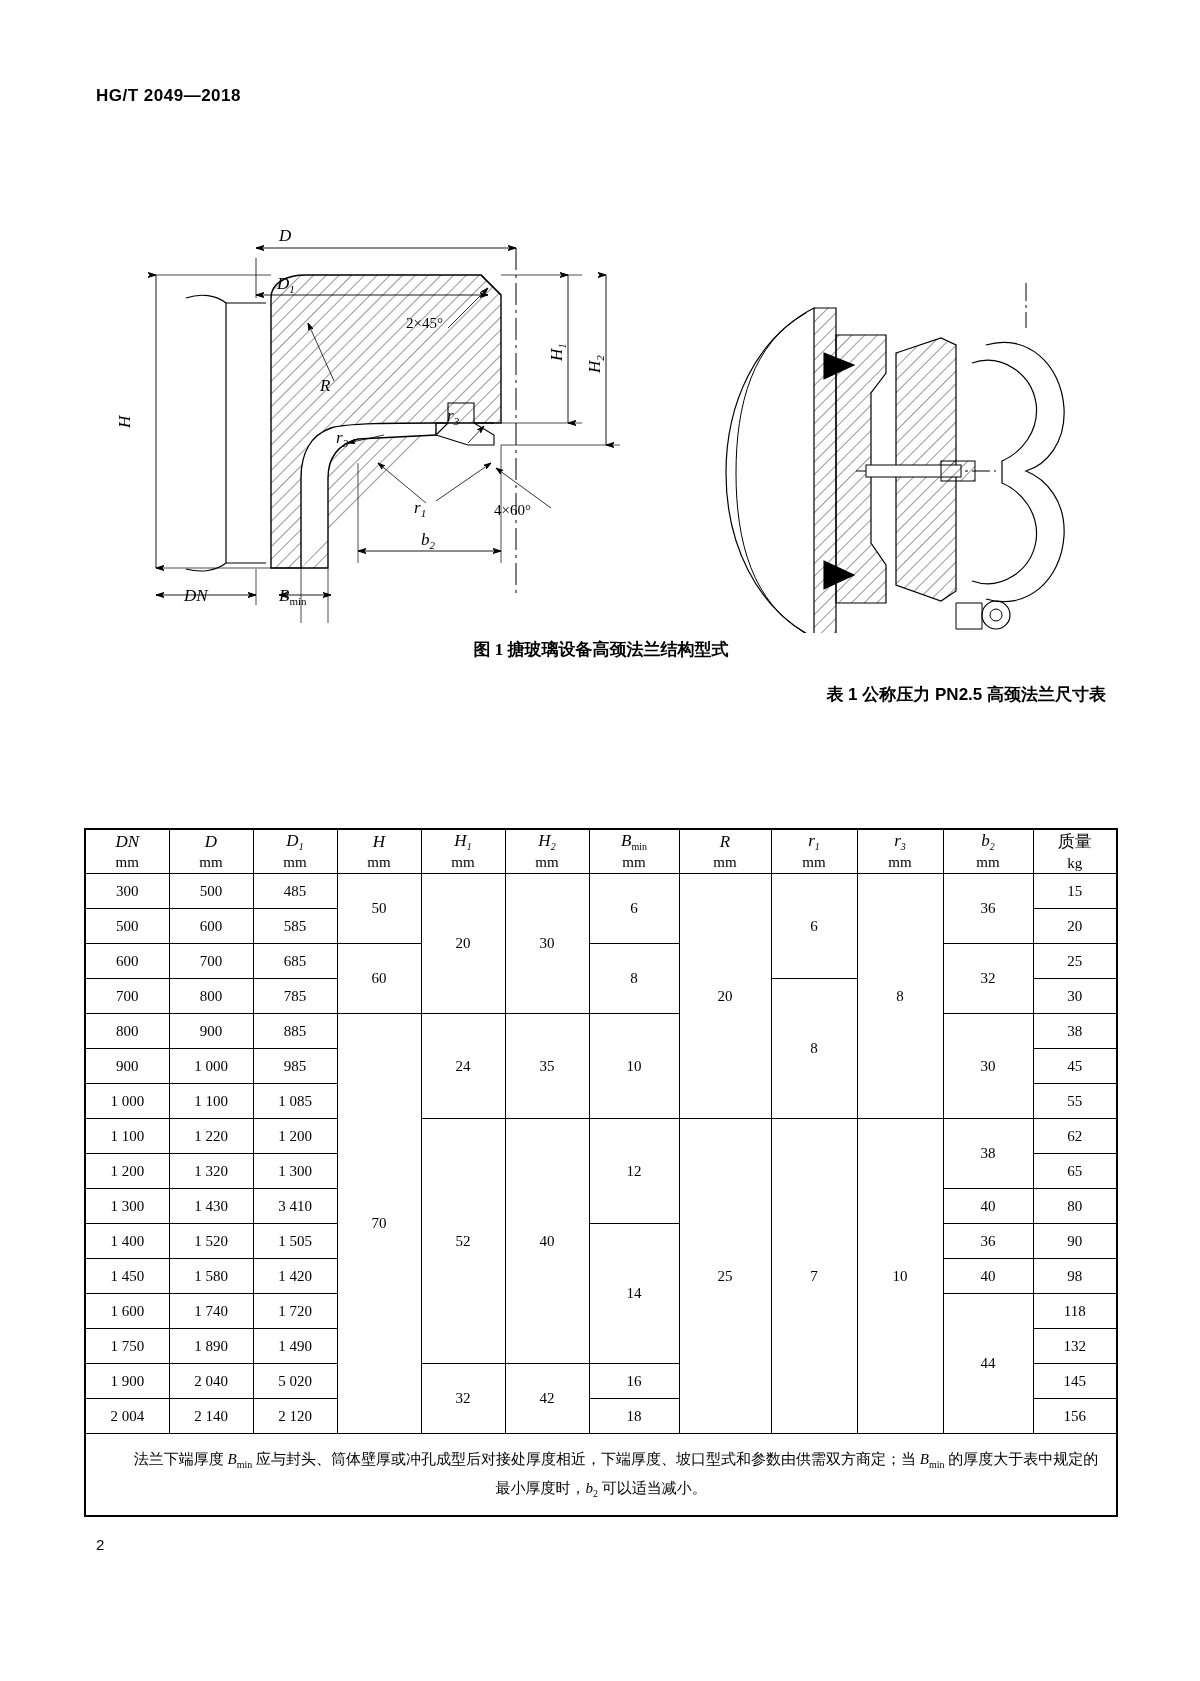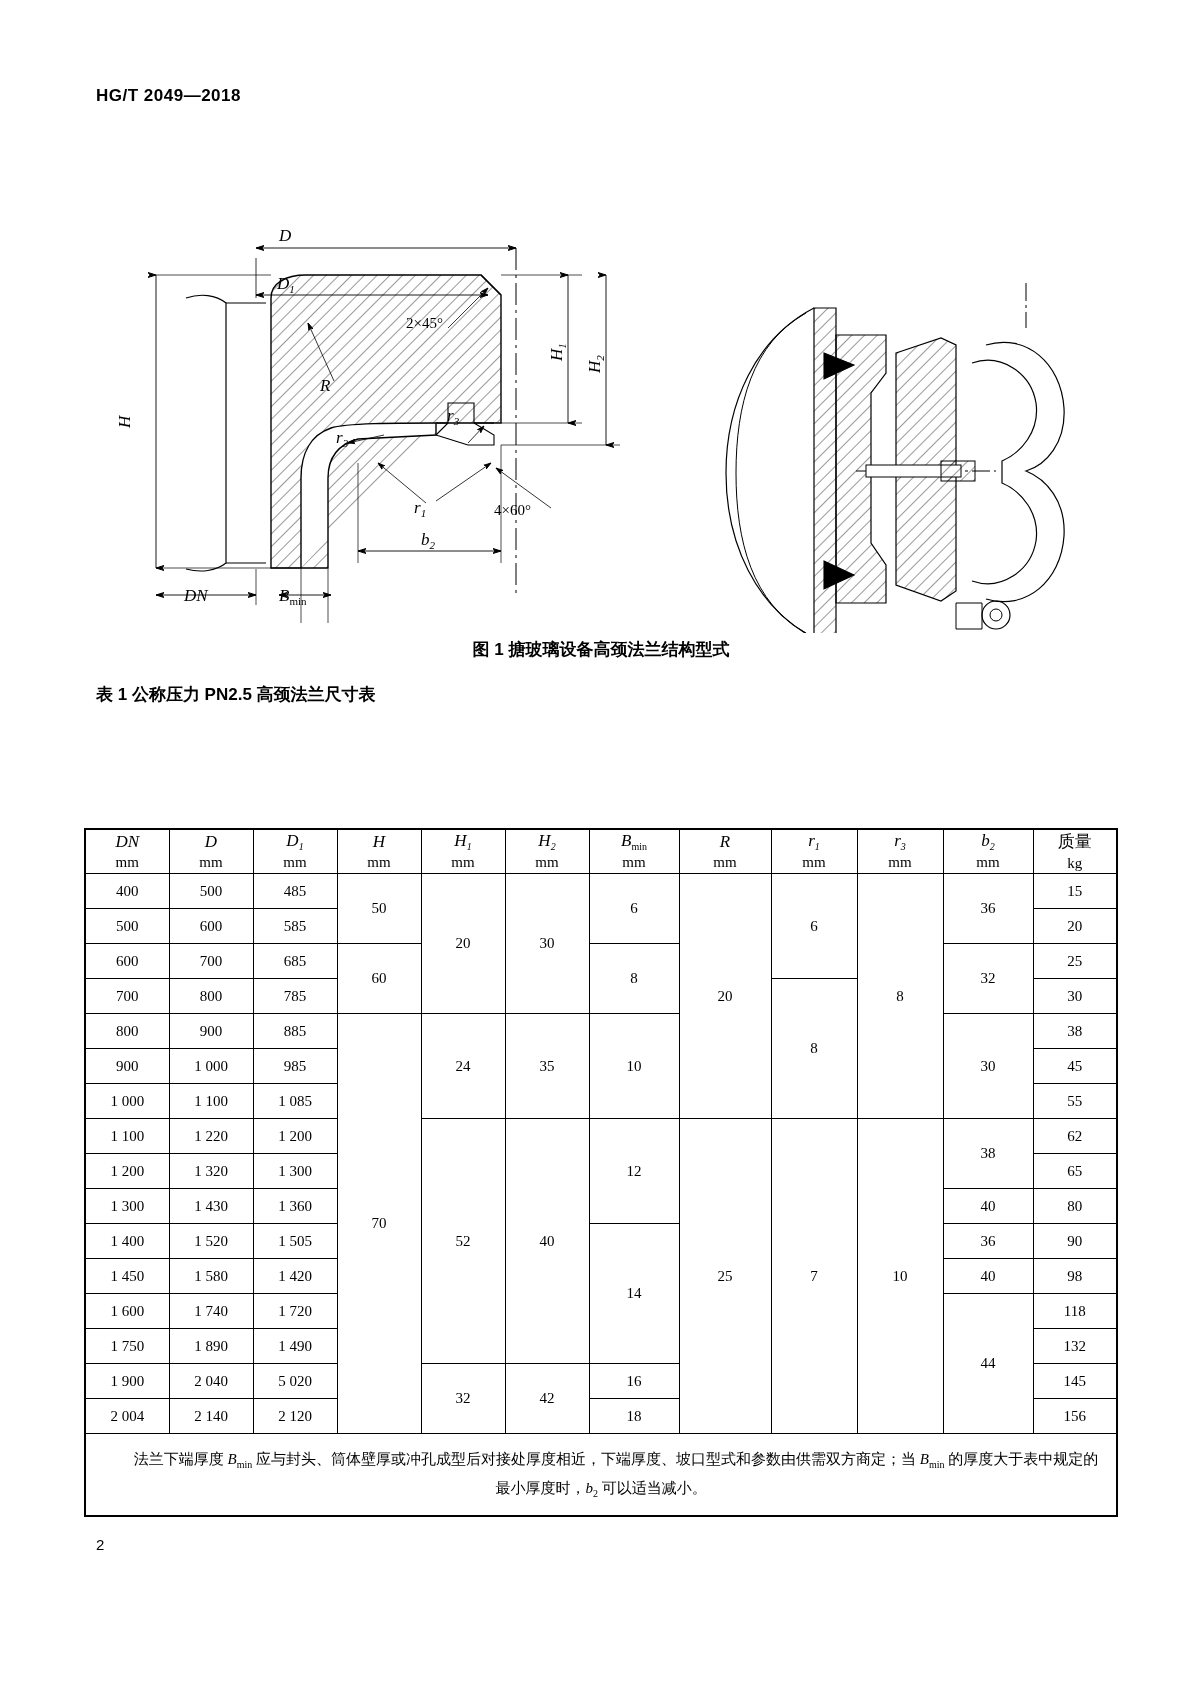--- a/index.html
+++ b/index.html
@@ -54,21 +54,21 @@
     text-align: center;
     font-family: "Liberation Sans", sans-serif;
     font-weight: bold;
     font-size: 17px;
   }
   .table-caption {
     position: absolute;
     left: 0;
     top: 675px;
     width: 1010px;
-    text-align: left;
+    text-align: right;
     font-family: "Liberation Sans", sans-serif;
     font-weight: bold;
     font-size: 17px;
   }
 
   
   .tbl-wrap {
     position: absolute;
     left: 84px;
     top: 820px;
@@ -263,21 +263,21 @@
       <text class="lbl" x="351" y="298">r<tspan class="sml" dy="4" style="font-style:italic">3</tspan></text>
       <text class="lbl" x="34" y="305" transform="rotate(-90 34 305)">H</text>
       <text class="lbl" x="466" y="238" transform="rotate(-90 466 238)">H<tspan class="sml" dy="4" style="font-style:italic">1</tspan></text>
       <text class="lbl" x="504" y="250" transform="rotate(-90 504 250)">H<tspan class="sml" dy="4" style="font-style:italic">2</tspan></text>
       <text class="lbl" x="325" y="422">b<tspan class="sml" dy="4" style="font-style:italic">2</tspan></text>
       <text class="lbl" x="88" y="478">DN</text>
       <text class="lbl" x="183" y="478">B<tspan class="sml" dy="4" style="font-style:normal">min</tspan></text>
     </svg>
   </div>
 
-  <div class="figure-caption" style="left:96px;">图 1   搪玻璃设备高颈法兰结构型式</div>
+  <div class="figure-caption" style="left:96px;font-family:Liberation Serif, serif;">图 1   搪玻璃设备高颈法兰结构型式</div>
   <div class="table-caption" style="left:96px;">表 1   公称压力 PN2.5 高颈法兰尺寸表</div>
 
   <div class="tbl-wrap">
     <table class="dim outer">
       <colgroup>
         <col style="width:84px">
           <col style="width:84px">
           <col style="width:84px">
         <col style="width:84px">
           <col style="width:84px">
@@ -301,21 +301,21 @@
           <th>R<br><span class="unit">mm</span></th>
           <th>r<sub class="ital">1</sub><br><span class="unit">mm</span></th>
           <th>r<sub class="ital">3</sub><br><span class="unit">mm</span></th>
           <th>b<sub class="ital">2</sub><br><span class="unit">mm</span></th>
           <th style="font-style:normal">质量<br><span class="unit">kg</span></th>
         </tr>
       </thead>
       <tbody>
 
         <tr>
-          <td>400</td>
+          <td>300</td>
           <td>500</td>
           <td>485</td>
           <td rowspan="2">50</td>
           <td rowspan="4">20</td>
           <td rowspan="4">30</td>
           <td rowspan="2">6</td>
           <td rowspan="7">20</td>
           <td rowspan="3">6</td>
           <td rowspan="7">8</td>
           <td rowspan="2">36</td>
@@ -390,21 +390,21 @@
         <tr>
           <td>1 200</td>
           <td>1 320</td>
           <td>1 300</td>
           <td>65</td>
         </tr>
 
         <tr>
           <td>1 300</td>
           <td>1 430</td>
-          <td>1 360</td>
+          <td>3 410</td>
           <td>40</td>
           <td>80</td>
         </tr>
 
         <tr>
           <td>1 400</td>
           <td>1 520</td>
           <td>1 505</td>
           <td rowspan="4">14</td>
           <td>36</td>

